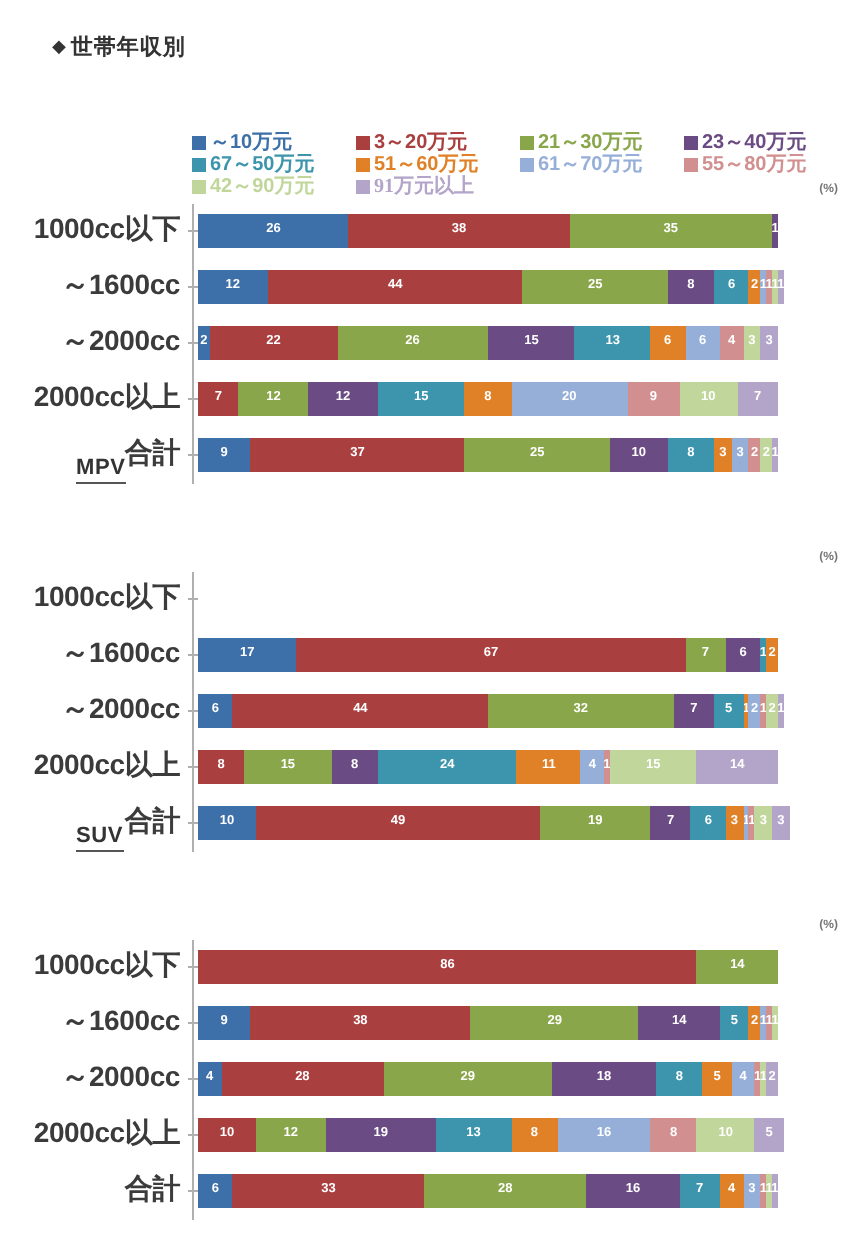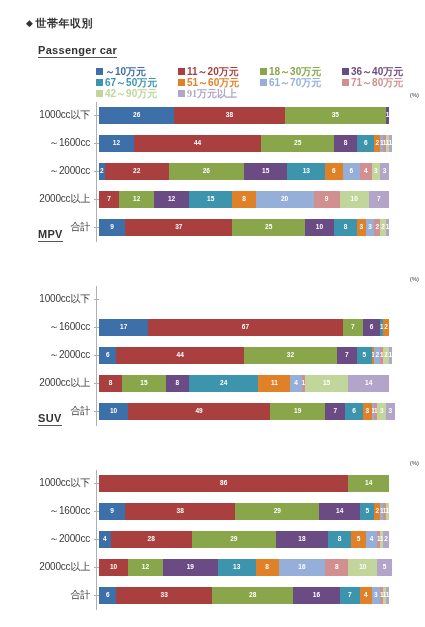--- a/index.html
+++ b/index.html
@@ -54,21 +54,21 @@
   .plot{position:absolute;left:0;width:425px;}
   .axis-line{
     position:absolute;left:96px;top:0;width:1px;background:#b0b0b0;
   }
   .row{
     position:absolute;left:0;width:425px;height:18px;
     display:flex;align-items:center;
   }
   .row-label{
     width:90px;flex:0 0 90px;text-align:right;
-    font-size:10px;font-weight:normal;color:#3b3b3b;
+    font-size:14px;font-weight:bold;color:#3b3b3b;
     padding-right:4px;letter-spacing:-.2px;
   }
   .tick{width:5px;flex:0 0 5px;height:1px;background:#b0b0b0;}
   .bar{
     height:17px;display:flex;align-items:stretch;flex:0 0 auto;
   }
   .seg{
     display:flex;align-items:center;justify-content:center;
     color:#fff;font-size:6.5px;font-weight:bold;
     overflow:hidden;
@@ -80,53 +80,52 @@
 <body>
 
 <div class="page">
 
   <div class="doc-title">
     <span class="diamond">◆</span><span>世帯年収別</span>
   </div>
 
   <div id="charts">
       <div class="chart-block" style="top: 44px; height: 198px;">
-        <div class="chart-title">Passenger car</div>
         <div class="legend">
           <div class="legend-item">
             <span class="legend-sw" style="background: rgb(61, 111, 168);"></span>
             <span class="legend-lb" style="color: rgb(61, 111, 168);">～10万元</span>
           </div>
           <div class="legend-item">
             <span class="legend-sw" style="background: rgb(170, 63, 63);"></span>
-            <span class="legend-lb" style="color: rgb(170, 63, 63);">11～20万元</span>
+            <span class="legend-lb" style="color: rgb(170, 63, 63);">3～20万元</span>
           </div>
           <div class="legend-item">
             <span class="legend-sw" style="background: rgb(137, 166, 74);"></span>
-            <span class="legend-lb" style="color: rgb(137, 166, 74);">18～30万元</span>
+            <span class="legend-lb" style="color: rgb(137, 166, 74);">21～30万元</span>
           </div>
           <div class="legend-item">
             <span class="legend-sw" style="background: rgb(107, 75, 132);"></span>
-            <span class="legend-lb" style="color: rgb(107, 75, 132);">36～40万元</span>
+            <span class="legend-lb" style="color: rgb(107, 75, 132);">23～40万元</span>
           </div>
           <div class="legend-item">
             <span class="legend-sw" style="background: rgb(60, 149, 173);"></span>
             <span class="legend-lb" style="color: rgb(60, 149, 173);">67～50万元</span>
           </div>
           <div class="legend-item">
             <span class="legend-sw" style="background: rgb(224, 129, 40);"></span>
             <span class="legend-lb" style="color: rgb(224, 129, 40);">51～60万元</span>
           </div>
           <div class="legend-item">
             <span class="legend-sw" style="background: rgb(149, 175, 216);"></span>
             <span class="legend-lb" style="color: rgb(149, 175, 216); text-align: right;">61～70万元</span>
           </div>
           <div class="legend-item">
             <span class="legend-sw" style="background: rgb(210, 143, 143);"></span>
-            <span class="legend-lb" style="color: rgb(210, 143, 143);">71～80万元</span>
+            <span class="legend-lb" style="color: rgb(210, 143, 143);">55～80万元</span>
           </div>
           <div class="legend-item">
             <span class="legend-sw" style="background: rgb(192, 214, 154);"></span>
             <span class="legend-lb" style="color: rgb(192, 214, 154);">42～90万元</span>
           </div>
           <div class="legend-item">
             <span class="legend-sw" style="background: rgb(179, 165, 201);"></span>
             <span class="legend-lb" style="color: rgb(179, 165, 201); font-family: Liberation Serif, serif;">91万元以上</span>
           </div>
         </div>

